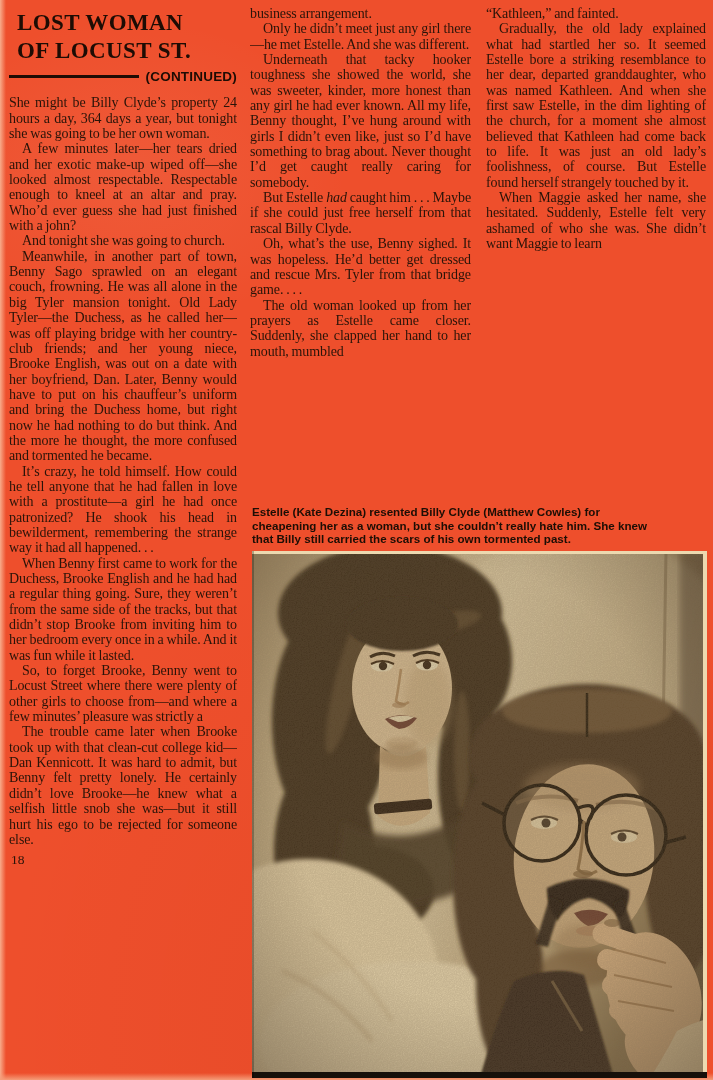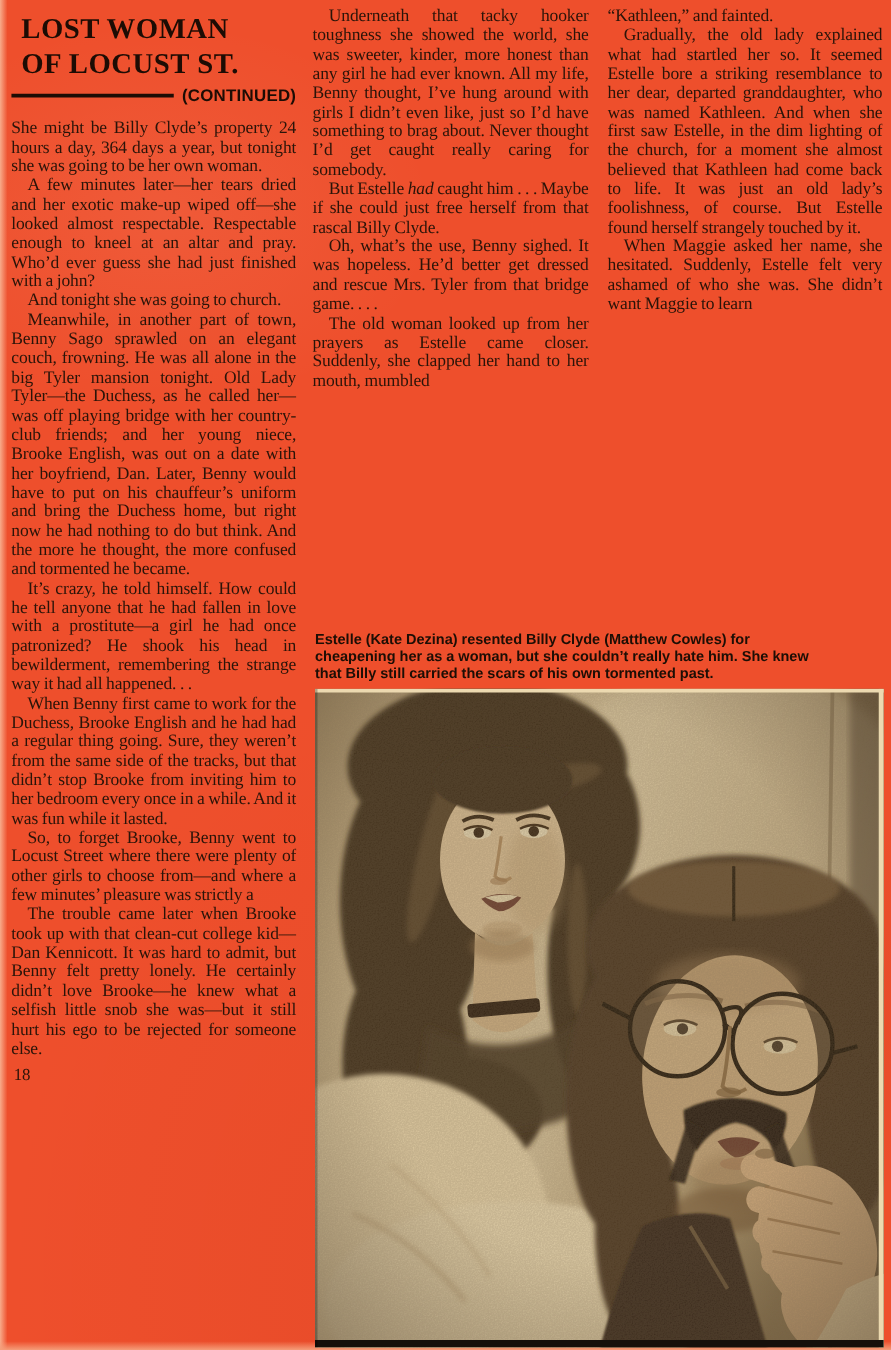--- a/index.html
+++ b/index.html
@@ -72,20 +72,22 @@
         <p class="para indent">Meanwhile, in another part of town, Benny Sago sprawled on an elegant couch, frowning. He was all alone in the big Tyler mansion tonight. Old Lady Tyler—the Duchess, as he called her—was off playing bridge with her country-club friends; and her young niece, Brooke English, was out on a date with her boyfriend, Dan. Later, Benny would have to put on his chauffeur’s uniform and bring the Duchess home, but right now he had nothing to do but think. And the more he thought, the more confused and tormented he became.</p>
         <p class="para indent">It’s crazy, he told himself. How could he tell anyone that he had fallen in love with a prostitute—a girl he had once patronized? He shook his head in bewilderment, remembering the strange way it had all happened. . .</p>
         <p class="para indent">When Benny first came to work for the Duchess, Brooke English and he had had a regular thing going. Sure, they weren’t from the same side of the tracks, but that didn’t stop Brooke from inviting him to her bedroom every once in a while. And it was fun while it lasted.</p>
         <p class="para indent">So, to forget Brooke, Benny went to Locust Street where there were plenty of other girls to choose from—and where a few minutes’ pleasure was strictly a</p>
         <p class="para indent">The trouble came later when Brooke took up with that clean-cut college kid—Dan Kennicott. It was hard to admit, but Benny felt pretty lonely. He certainly didn’t love Brooke—he knew what a selfish little snob she was—but it still hurt his ego to be rejected for someone else.</p>
       </div>
     <div class="pagenum">18</div>
   </div>
 
   <div class="col col2">
+      <p class="para">business arrangement.</p>
+      <p class="para indent">Only he didn’t meet just any girl there—he met Estelle. And she was different.</p>
       <p class="para indent">Underneath that tacky hooker toughness she showed the world, she was sweeter, kinder, more honest than any girl he had ever known. All my life, Benny thought, I’ve hung around with girls I didn’t even like, just so I’d have something to brag about. Never thought I’d get caught really caring for somebody.</p>
       <p class="para indent">But Estelle <i>had</i> caught him . . . Maybe if she could just free herself from that rascal Billy Clyde.</p>
       <p class="para indent">Oh, what’s the use, Benny sighed. It was hopeless. He’d better get dressed and rescue Mrs. Tyler from that bridge game. . . .</p>
       <p class="para indent">The old woman looked up from her prayers as Estelle came closer. Suddenly, she clapped her hand to her mouth, mumbled</p>
     </div>
   <div class="col col3">
       <p class="para">“Kathleen,” and fainted.</p>
       <p class="para indent">Gradually, the old lady explained what had startled her so. It seemed Estelle bore a striking resemblance to her dear, departed granddaughter, who was named Kathleen. And when she first saw Estelle, in the dim lighting of the church, for a moment she almost believed that Kathleen had come back to life. It was just an old lady’s foolishness, of course. But Estelle found herself strangely touched by it.</p>
       <p class="para indent">When Maggie asked her name, she hesitated. Suddenly, Estelle felt very ashamed of who she was. She didn’t want Maggie to learn</p>
     </div>

